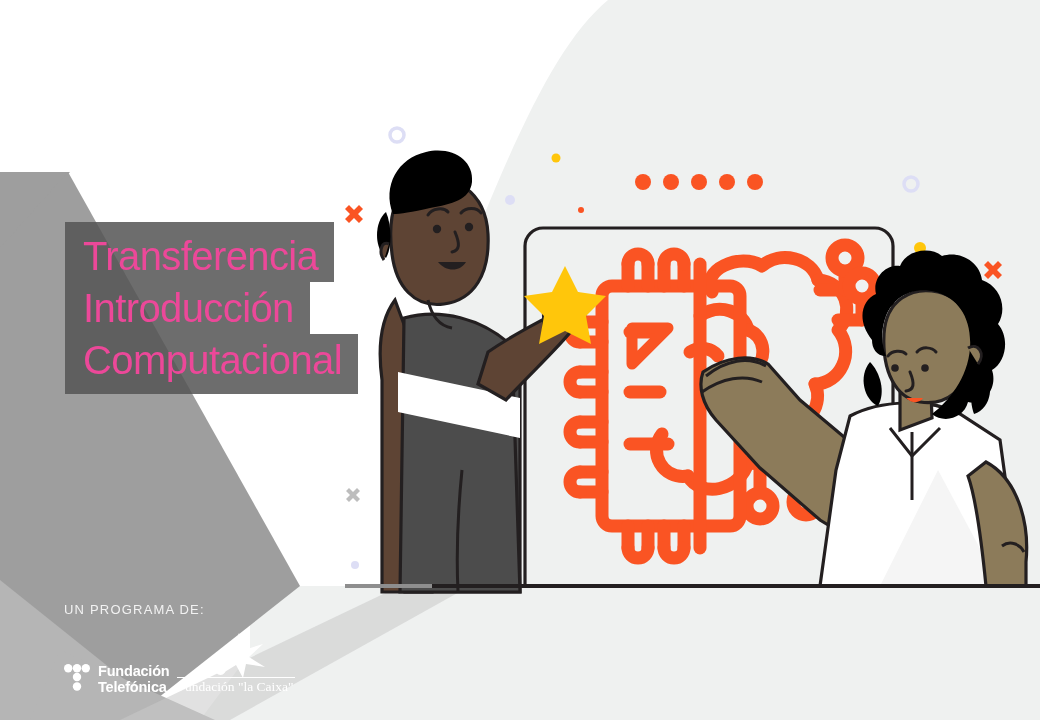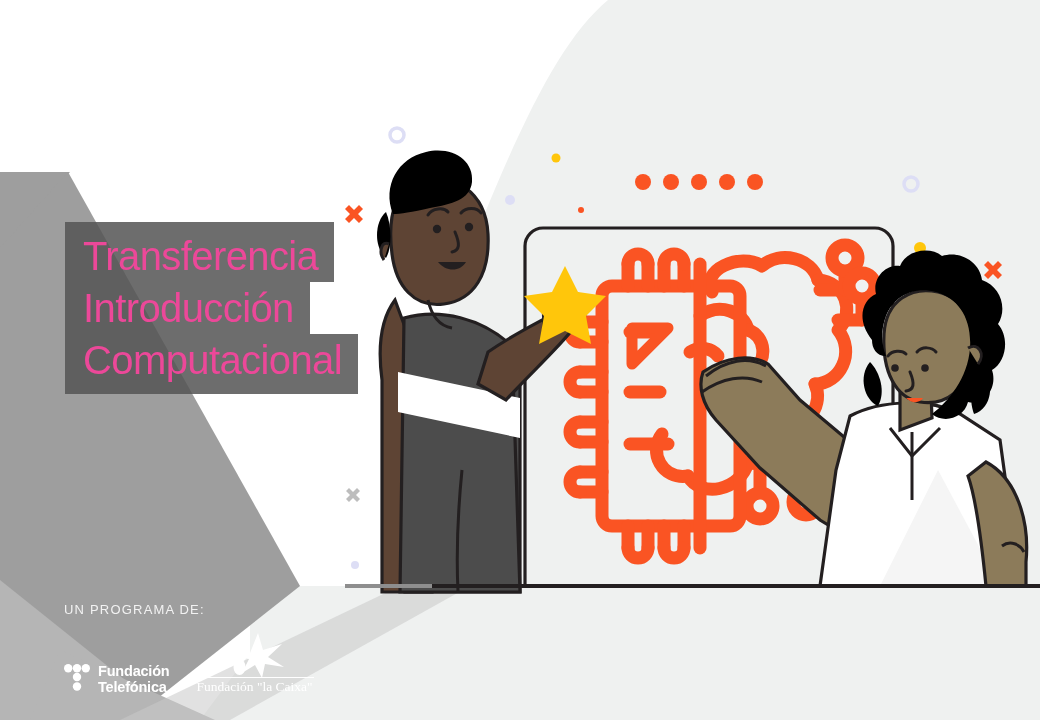--- a/index.html
+++ b/index.html
@@ -53,21 +53,21 @@
   }
   .tband.pad-top{padding-top:8px;}
   .tband.pad-bot{padding-bottom:8px;}
 
   
   .sponsors{position:absolute;left:64px;top:602px;width:300px;}
   .sp-label{
     font-size:13px;letter-spacing:1.2px;color:#F2F2F2;font-weight:400;
     text-transform:uppercase;margin-bottom:14px;
   }
-  .sp-row{display:flex;align-items:flex-end;gap:26px;}
+  .sp-row{display:flex;align-items:flex-end;gap:7px;}
   .sp-tel{display:flex;align-items:center;gap:8px;}
   .sp-tel-mark{width:26px;height:30px;}
   .sp-tel-txt{
     color:#ffffff;font-weight:700;font-size:14.5px;line-height:16px;letter-spacing:-0.2px;
   }
   .sp-caixa{width:118px;}
   .sp-caixa-mark{width:118px;height:48px;display:block;}
   .sp-caixa-txt{
     font-family:"Liberation Serif", serif;
     color:#ffffff;font-size:13.5px;text-align:center;line-height:16px;

